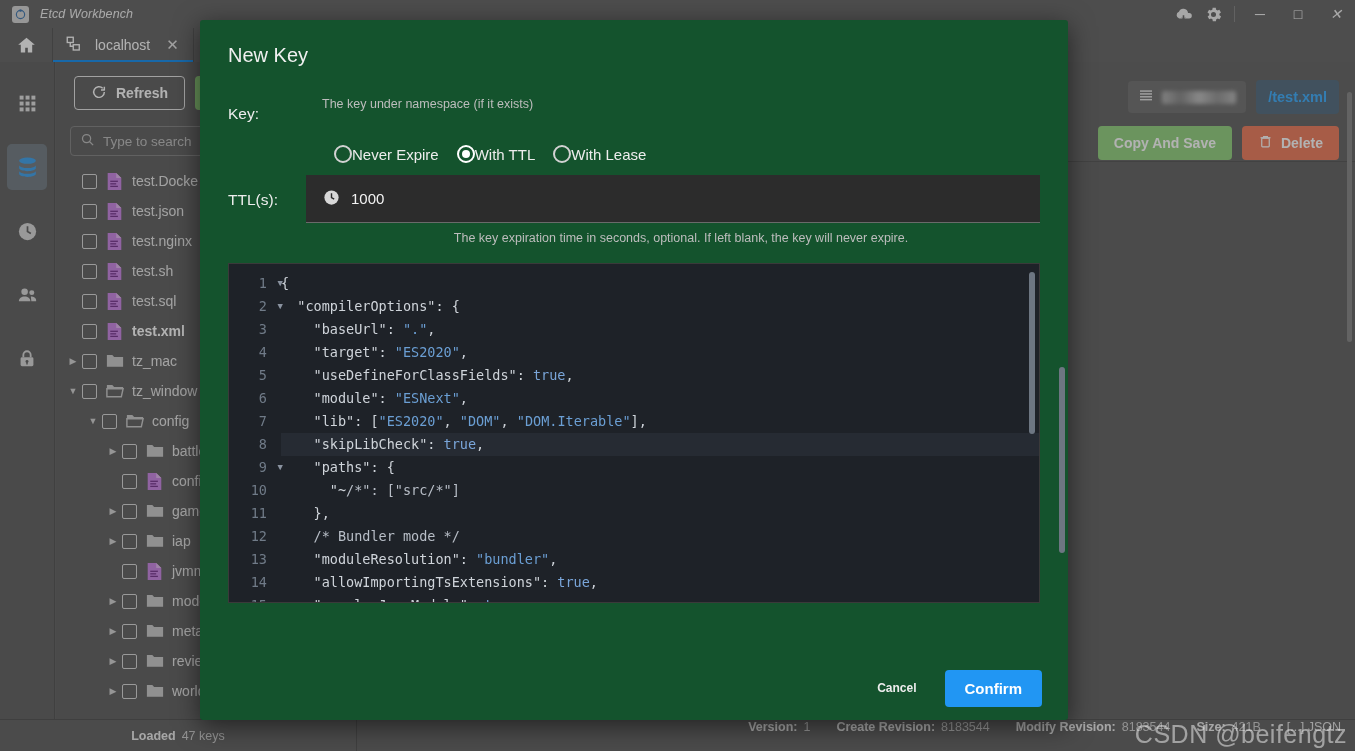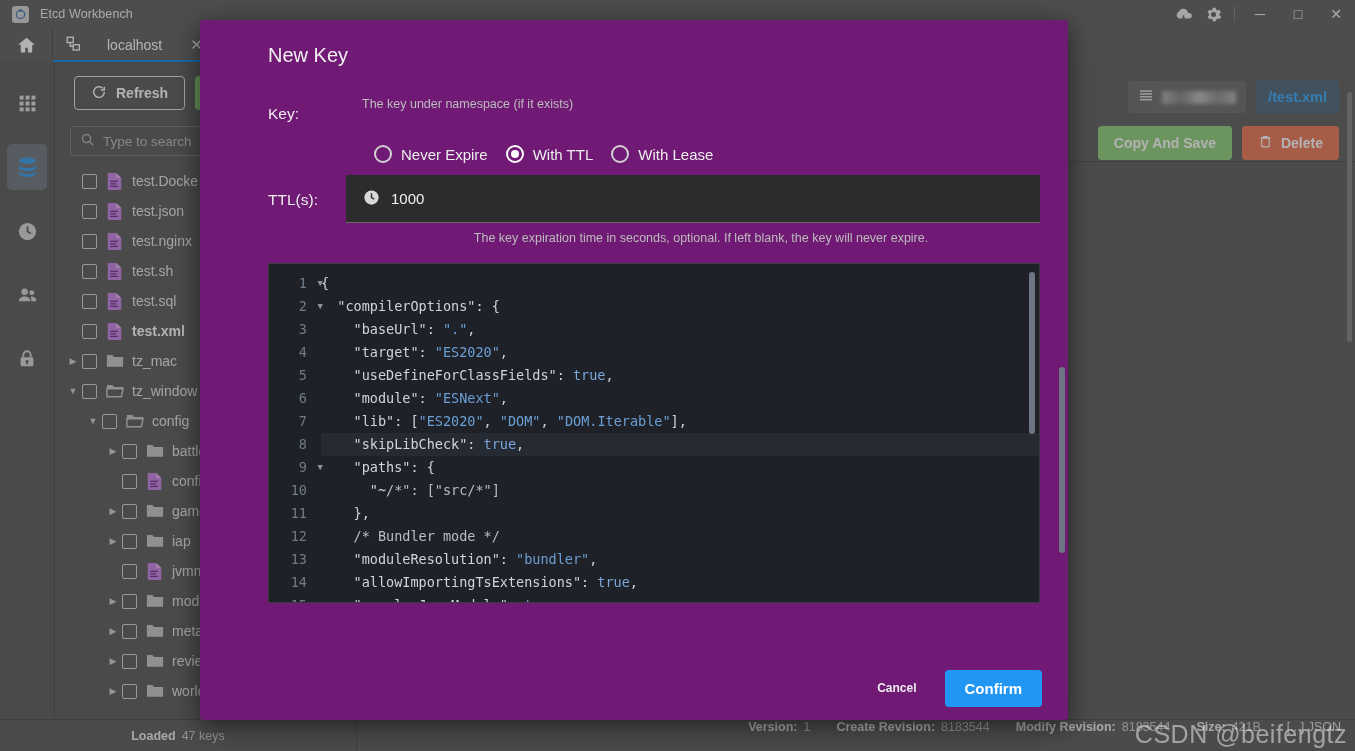--- a/index.html
+++ b/index.html
@@ -9,21 +9,21 @@
     overflow: hidden;
     background: #6e6e6e;
     font-family: "Liberation Sans", sans-serif;
     -webkit-font-smoothing: antialiased;
   }
   #app { position: relative; width: 1355px; height: 751px; }
 
   
   .titlebar {
     position: absolute; top: 0; left: 0; width: 1355px; height: 28px;
-    background: #6f6f6f; display: flex; align-items: center;
+    background: #6f6f6f; display: flex; align-items: center; font-style: italic;
   }
   .tb-logo {
     width: 17px; height: 17px; margin-left: 12px; border-radius: 3px;
     background: #d8d8d8; display: flex; align-items: center; justify-content: center;
   }
   .tb-title { color: #f2f2f2; font-size: 12.5px; margin-left: 11px; letter-spacing: .1px; }
   .tb-spacer { flex: 1; }
   .tb-icon {
     width: 30px; height: 28px; display: flex; align-items: center; justify-content: center;
     color: #efefef;
@@ -36,21 +36,21 @@
 
   
   .tabbar {
     position: absolute; top: 28px; left: 0; width: 1355px; height: 34px;
     background: #6f6f6f; display: flex; align-items: stretch;
   }
   .tab-home {
     width: 52px; display: flex; align-items: center; justify-content: center; color: #fff;
   }
   .tab {
-    display: flex; align-items: center; gap: 24px; padding: 0 14px 0 12px;
+    display: flex; align-items: center; gap: 12px; padding: 0 14px 0 12px;
     color: #ffffff; font-size: 14px; position: relative;
     border-left: 1px solid #5e5e5e; border-right: 1px solid #5e5e5e;
   }
   .tab .tab-close { font-size: 15px; color: #e8e8e8; margin-left: 4px; }
   .tab::after {
     content: ""; position: absolute; left: 0; right: 0; bottom: 0; height: 2px; background: transparent;
   }
   .tab.active::after { background: #2196f3; }
 
   
@@ -149,38 +149,38 @@
   
   .win-scroll {
     position: absolute; right: 3px; top: 92px; width: 5px; height: 250px;
     background: #8f8f8f; border-radius: 3px;
   }
 
   
   .overlay { position: absolute; inset: 0; background: rgba(0,0,0,0.30); }
   .dialog {
     position: absolute; left: 200px; top: 20px; width: 868px; height: 700px;
-    background: #701a75; border-radius: 3px; box-shadow: 0 6px 26px rgba(0,0,0,.55);
-    display: flex; flex-direction: column; overflow: hidden; padding-left: 40px;
+    background: #14532d; border-radius: 3px; box-shadow: 0 6px 26px rgba(0,0,0,.55);
+    display: flex; flex-direction: column; overflow: hidden;
   }
   .dlg-title { color: #f0f0f0; font-size: 20px; padding: 24px 0 0 28px; }
   .dlg-body { flex: 1; position: relative; padding: 0 28px; overflow: hidden; }
 
   .field-row { display: flex; align-items: flex-start; margin-top: 22px; }
   .field-label { width: 78px; color: #ededed; font-size: 15.5px; padding-top: 16px; flex: none; }
   .field-col { flex: 1; }
   .field-input {
     height: 48px; background: #2c2c2c; border-bottom: 1px solid #6a6a6a;
     display: flex; align-items: center; gap: 10px; padding: 0 16px;
     color: #f3f3f3; font-size: 15px;
   }
   .field-hint { color: #bdbdbd; font-size: 12.5px; padding: 8px 0 0 16px; }
 
   .radio-row { display: flex; align-items: center; gap: 18px; padding: 22px 0 0 106px; }
-  .radio { display: flex; align-items: center; gap: 9px; color: #ededed; font-size: 15px; }
+  .radio { display: flex; align-items: center; color: #ededed; font-size: 15px; }
   .rdot {
     width: 18px; height: 18px; border-radius: 50%; border: 2px solid #d2d2d2;
     display: flex; align-items: center; justify-content: center;
   }
   .rdot.sel { border-color: #ffffff; }
   .rdot.sel::after { content: ""; width: 8px; height: 8px; border-radius: 50%; background: #fff; }
 
   
   .editor {
     margin-top: 18px; height: 340px; background: #1e2228; border: 1px solid #3a3a3a;

